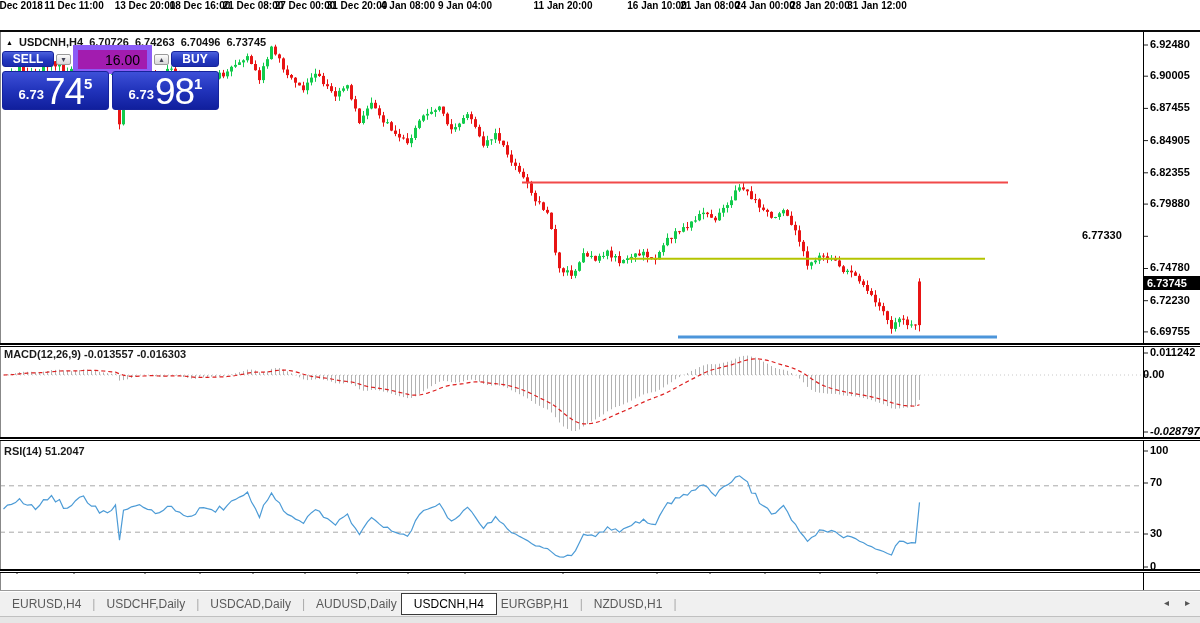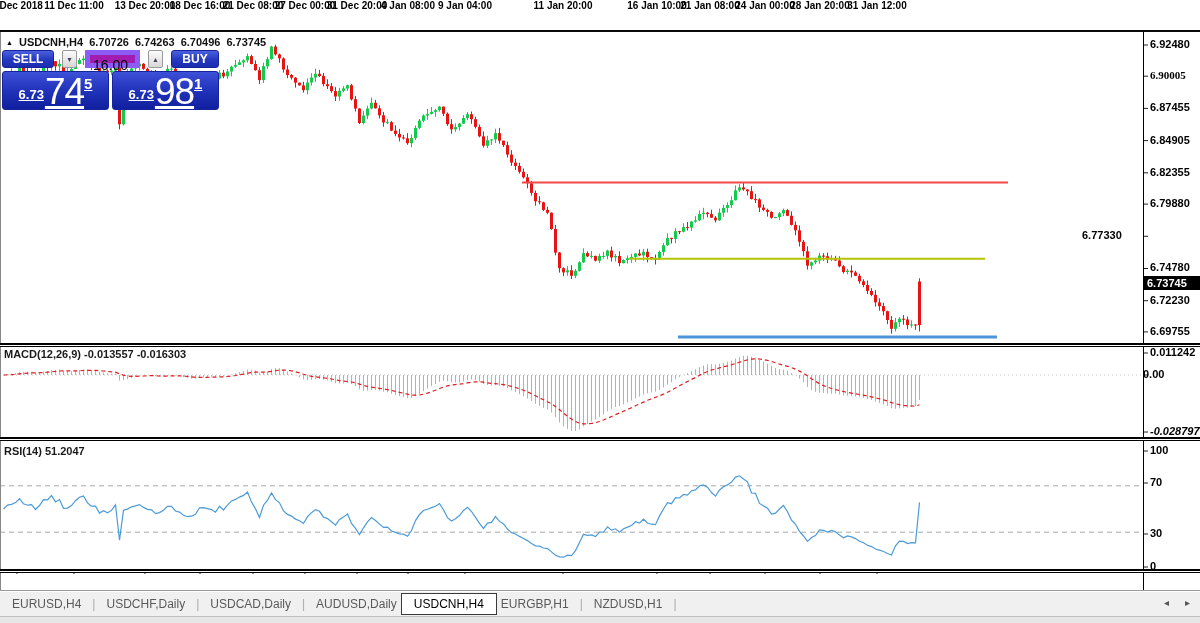--- a/index.html
+++ b/index.html
@@ -40,34 +40,34 @@
   #chart-header .tri { font-size:7px; color:#000; }
 
   #price-tag { position:absolute; left:1144px; top:244px; width:56px; height:14px; background:#000;
                color:#fff; font-size:11px; font-weight:bold; line-height:14px; padding-left:3px; z-index:4; }
 
   #macd-label { position:absolute; left:4px; top:316px; font-size:11px; font-weight:bold; color:#1a1a1a; z-index:2; }
   #rsi-label  { position:absolute; left:4px; top:413px; font-size:11px; font-weight:bold; color:#1a1a1a; z-index:2; }
 
   
   #trade-panel { position:absolute; left:2px; top:18px; width:217px; z-index:6; }
-  .tp-row1 { display:flex; height:18px; gap:8px; }
+  .tp-row1 { display:flex; height:18px; gap:2px;align-items:center; }
   .btn-blue { background:linear-gradient(180deg,#4b60dd 0%,#2438c0 55%,#1b2cae 100%);
               border:1px solid #16239c; border-radius:3px; color:#fff; font-size:12px; font-weight:bold;
               display:flex; align-items:center; justify-content:center; cursor:default; }
   #sell-btn { width:52px; }
   #buy-btn  { width:48px; }
   .spin { width:15px; background:linear-gradient(#fcfcfc,#d7d7d7); border:1px solid #9a9a9a;
           border-radius:2px; font-size:8px; color:#445; display:flex; align-items:center; justify-content:center; }
   #vol-field { flex:1; border:5px solid #8b5cf6; background:#a21caf; font-size:14px; color:#000;
                text-align:right; padding:1px 7px 0 0; line-height:18px; }
   .tp-row2 { display:flex; gap:3px; margin-top:3px; }
   .pbox { flex:1; height:39px; background:linear-gradient(180deg,#3d50d8 0%,#2133bb 50%,#101f9d 100%);
           border:1px solid #16239c; border-radius:3px; color:#fff; display:flex; align-items:flex-end;
-          justify-content:center; padding:1px 0 2px;text-decoration:underline; }
+          justify-content:center; padding:1px 0 2px; }
   .p-pre  { font-size:13px; font-weight:bold; margin:0 1px 5px 0; }
   .p-main { font-size:37px; line-height:31px; letter-spacing:-1px; }
   .p-sup  { font-size:15px; font-weight:bold; align-self:flex-start; margin-top:2px; }
 
   
   #tab-bar { position:absolute; left:0; top:592px; width:1200px; height:24px; background:#f0f0f0; }
   #tab-items { position:absolute; left:8px; top:0; height:24px; display:flex; align-items:center; }
   .tab { font-size:12px; color:#5a5a5a; padding:2px 4px; white-space:nowrap; cursor:default; }
   .tab.active { background:#fff; border:1px solid #3a3a3a; color:#000; padding:3px 12px; }
   .tab-sep { color:#aaa; margin:0 7px; font-size:12px; }
@@ -810,21 +810,21 @@
         <line x1="465" y1="570" x2="465" y2="574" stroke="#222"></line>
         <line x1="563" y1="570" x2="563" y2="574" stroke="#222"></line>
         <line x1="657" y1="570" x2="657" y2="574" stroke="#222"></line>
         <line x1="710" y1="570" x2="710" y2="574" stroke="#222"></line>
         <line x1="765" y1="570" x2="765" y2="574" stroke="#222"></line>
         <line x1="820" y1="570" x2="820" y2="574" stroke="#222"></line>
         <line x1="877" y1="570" x2="877" y2="574" stroke="#222"></line>
       </svg>
     <div id="overlay">
         <div class="axis-label" style="left: 1150px; top: 38px;">6.92480</div>
-        <div class="axis-label" style="left: 1150px; top: 69px; font-family: Liberation Serif, serif;">6.90005</div>
+        <div class="axis-label" style="left: 1150px; top: 69px;">6.90005</div>
         <div class="axis-label" style="left: 1150px; top: 101px;">6.87455</div>
         <div class="axis-label" style="left: 1150px; top: 134px;">6.84905</div>
         <div class="axis-label" style="left: 1150px; top: 166px;">6.82355</div>
         <div class="axis-label" style="left: 1150px; top: 197px;">6.79880</div>
         <div class="axis-label" style="left: 1082px; top: 229px;">6.77330</div>
         <div class="axis-label" style="left: 1150px; top: 261px;">6.74780</div>
         <div class="axis-label" style="left: 1150px; top: 294px;">6.72230</div>
         <div class="axis-label" style="left: 1150px; top: 325px;">6.69755</div>
         <div class="axis-label" style="left: 1150px; top: 346px;">0.011242</div>
         <div class="axis-label" style="left: 1136px; top: 368px; margin-left: 7px;">0.00</div>

